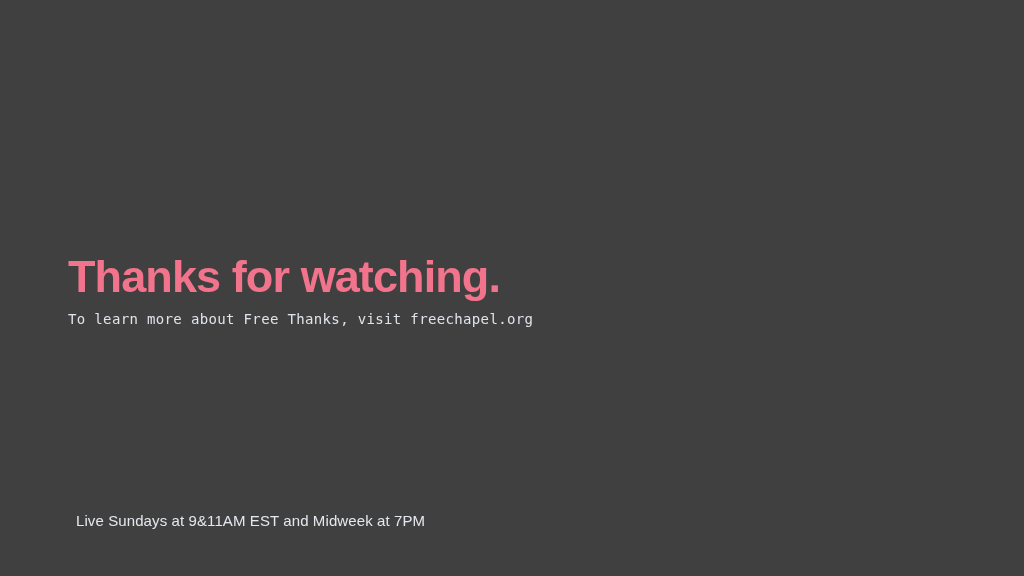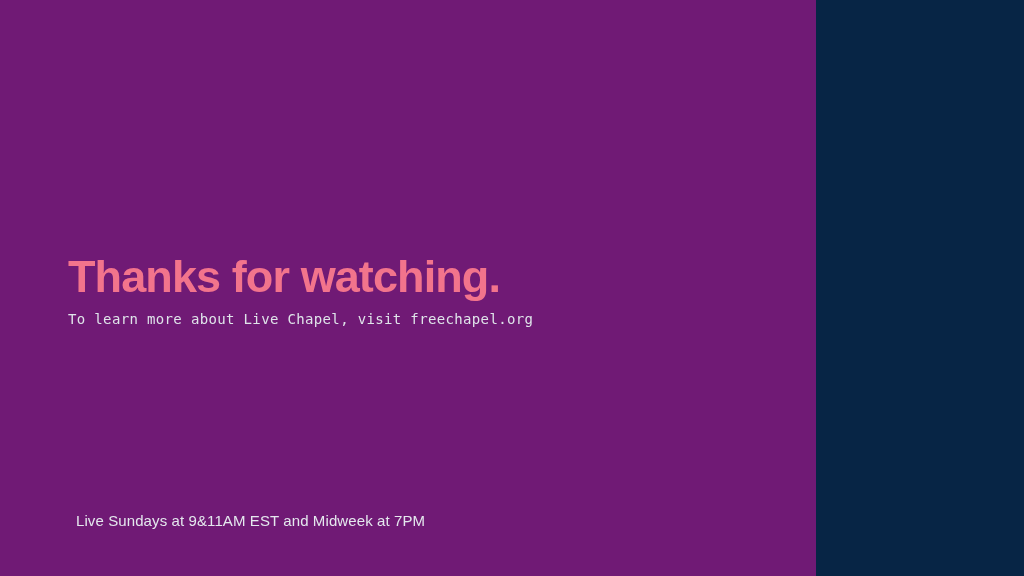--- a/index.html
+++ b/index.html
@@ -11,23 +11,23 @@
     width: 1024px;
     height: 576px;
     overflow: hidden;
     background: #072545;
     font-family: "Liberation Sans", sans-serif;
     -webkit-font-smoothing: antialiased;
   }
 
   #slide {
     position: relative;
-    width: 816px;
+    width: 1024px;
     height: 576px;
-    background: #701a75;
+    background: #404040;
   }
 
   
   .text-block {
     position: absolute;
     left: 68px;
   }
 
   #headline-block {
     top: 252px;
@@ -72,20 +72,20 @@
     white-space: nowrap;
   }
 </style>
 </head>
 <body>
 
 <div id="slide">
 
   <div class="text-block" id="headline-block">
     <h1 class="headline">Thanks for watching.</h1>
-    <p class="subtitle">To learn more about Live Chapel, visit freechapel.org</p>
+    <p class="subtitle">To learn more about Free Thanks, visit freechapel.org</p>
   </div>
 
   <div class="text-block" id="footer-block">
     <p class="footer-text">Live Sundays at 9&amp;11AM EST and Midweek at 7PM</p>
   </div>
 
 </div>
 
 </body></html>

